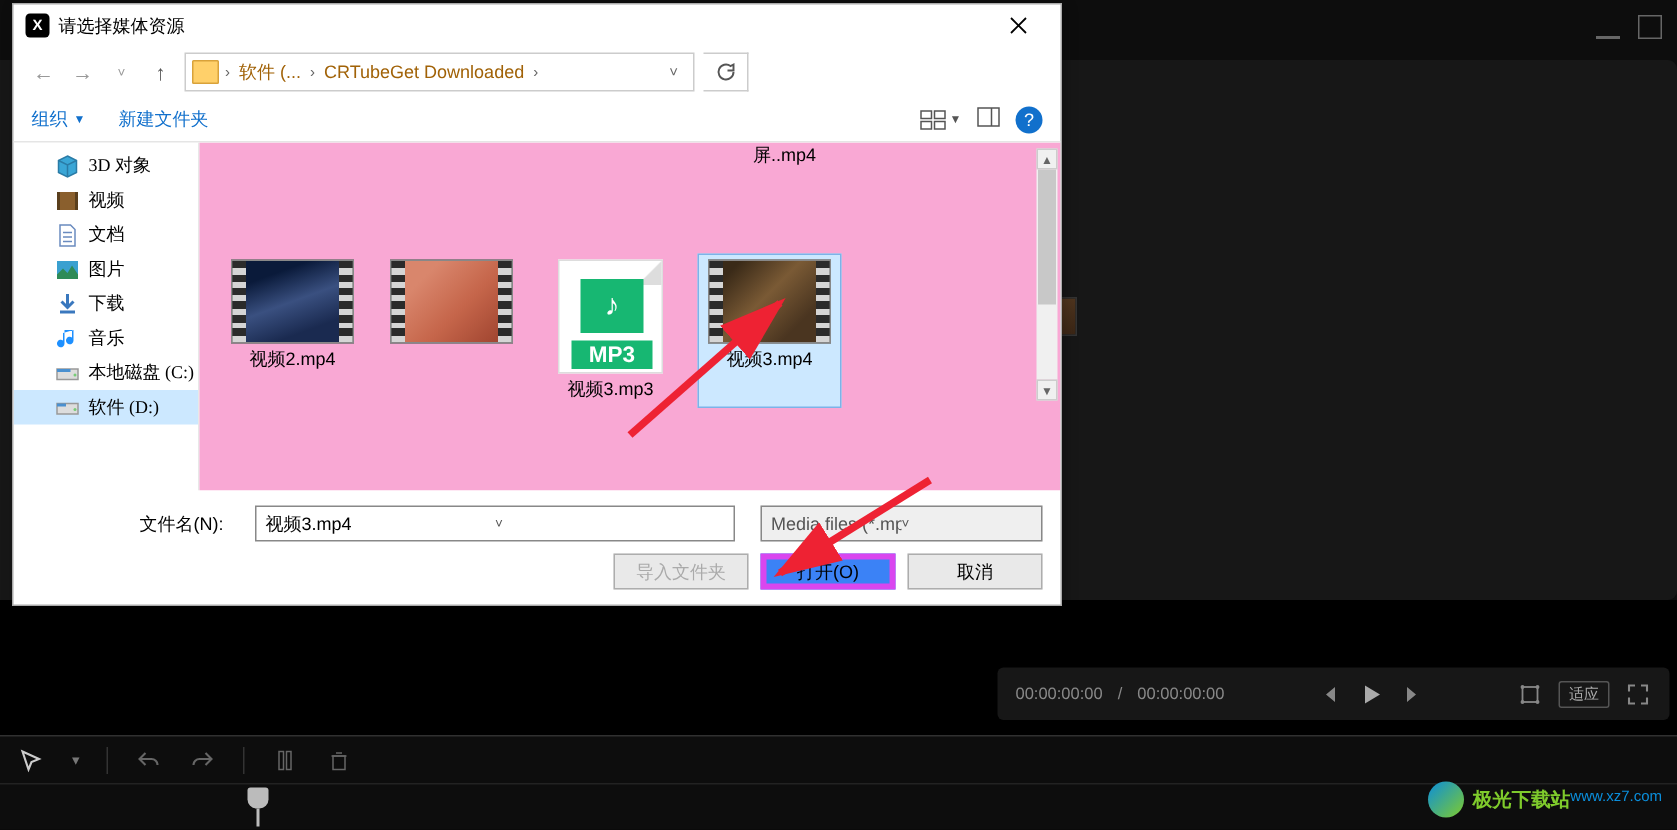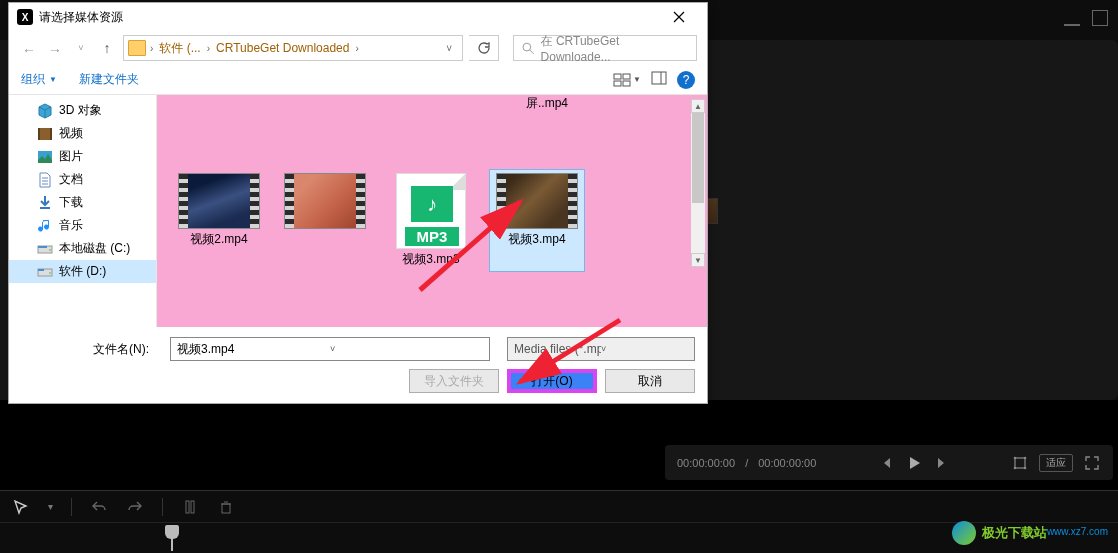--- a/index.html
+++ b/index.html
@@ -227,24 +227,25 @@
       color: #fff;
       display:flex; align-items:center; justify-content:center;
       font-size: 12px;
     }
     .dlg-body {
       flex: 1;
       display: flex;
       overflow: hidden;
     }
     .sidebar {
-      width: 148px;
+      width: 124px;
       border-right: 1px solid #e8e8e8;
       overflow-y: auto;
       padding: 4px 0;
+      font-family: Liberation Serif, serif;
     }
     .sidebar-item {
       display: flex;
       align-items: center;
       gap: 6px;
       padding: 3px 8px 3px 28px;
       color: #000;
       white-space: nowrap;
     }
     .sidebar-item.selected { background: #cce8ff; }
@@ -509,27 +510,20 @@
       <span class="chev">›</span>
       <span class="crumb">CRTubeGet Downloaded</span>
       <span class="chev">›</span>
       <span class="end-chev">˅</span>
     </div>
     <div class="refresh-btn">
       <svg width="14" height="14" viewBox="0 0 14 14">
           <path d="M12 7a5 5 0 11-2-4l2-1v4h-4" fill="none" stroke="#555" stroke-width="1.3"></path>
         </svg>
     </div>
-    <div class="search-box">
-      <svg width="13" height="13" viewBox="0 0 13 13">
-          <circle cx="5" cy="5" r="4" fill="none" stroke="#999"></circle>
-          <path d="M8 8l4 4" stroke="#999"></path>
-        </svg>
-      <span>在 CRTubeGet Downloade...</span>
-    </div>
   </div>
   <div class="dlg-toolbar">
     <div class="link">
       <span>组织</span>
       <span style="font-size:8px;">▼</span>
     </div>
     <div class="link">
       <span>新建文件夹</span>
     </div>
     <div class="tb-right">
@@ -567,35 +561,35 @@
             <svg width="16" height="14" viewBox="0 0 16 14">
               <rect x="1" y="1" width="14" height="12" fill="#8a5f2d"></rect>
               <rect x="1" y="1" width="2" height="12" fill="#5a3f1d"></rect>
               <rect x="13" y="1" width="2" height="12" fill="#5a3f1d"></rect>
             </svg>
           </span>
         <span>视频</span>
       </div>
       <div class="sidebar-item">
         <span class="sb-icon">
+            <svg width="14" height="16" viewBox="0 0 14 16">
+              <path d="M2 1h7l3 3v11H2z" fill="#fff" stroke="#6a8bbf"></path>
+              <path d="M4 6h6M4 9h6M4 12h6" stroke="#6a8bbf"></path>
+            </svg>
+          </span>
+        <span>文档</span>
+      </div>
+      <div class="sidebar-item">
+        <span class="sb-icon">
             <svg width="16" height="14" viewBox="0 0 16 14">
               <rect x="1" y="1" width="14" height="12" fill="#3aa0d0"></rect>
               <path d="M1 10l4-4 3 3 3-5 4 6v3H1z" fill="#2e8b57"></path>
             </svg>
           </span>
         <span>图片</span>
-      </div>
-      <div class="sidebar-item">
-        <span class="sb-icon">
-            <svg width="14" height="16" viewBox="0 0 14 16">
-              <path d="M2 1h7l3 3v11H2z" fill="#fff" stroke="#6a8bbf"></path>
-              <path d="M4 6h6M4 9h6M4 12h6" stroke="#6a8bbf"></path>
-            </svg>
-          </span>
-        <span>文档</span>
       </div>
       <div class="sidebar-item">
         <span class="sb-icon">
             <svg width="14" height="16" viewBox="0 0 14 16">
               <path d="M7 1v8M3 6l4 4 4-4" stroke="#3a78be" stroke-width="2" fill="none"></path>
               <path d="M2 13h10" stroke="#3a78be" stroke-width="2"></path>
             </svg>
           </span>
         <span>下载</span>
       </div>

